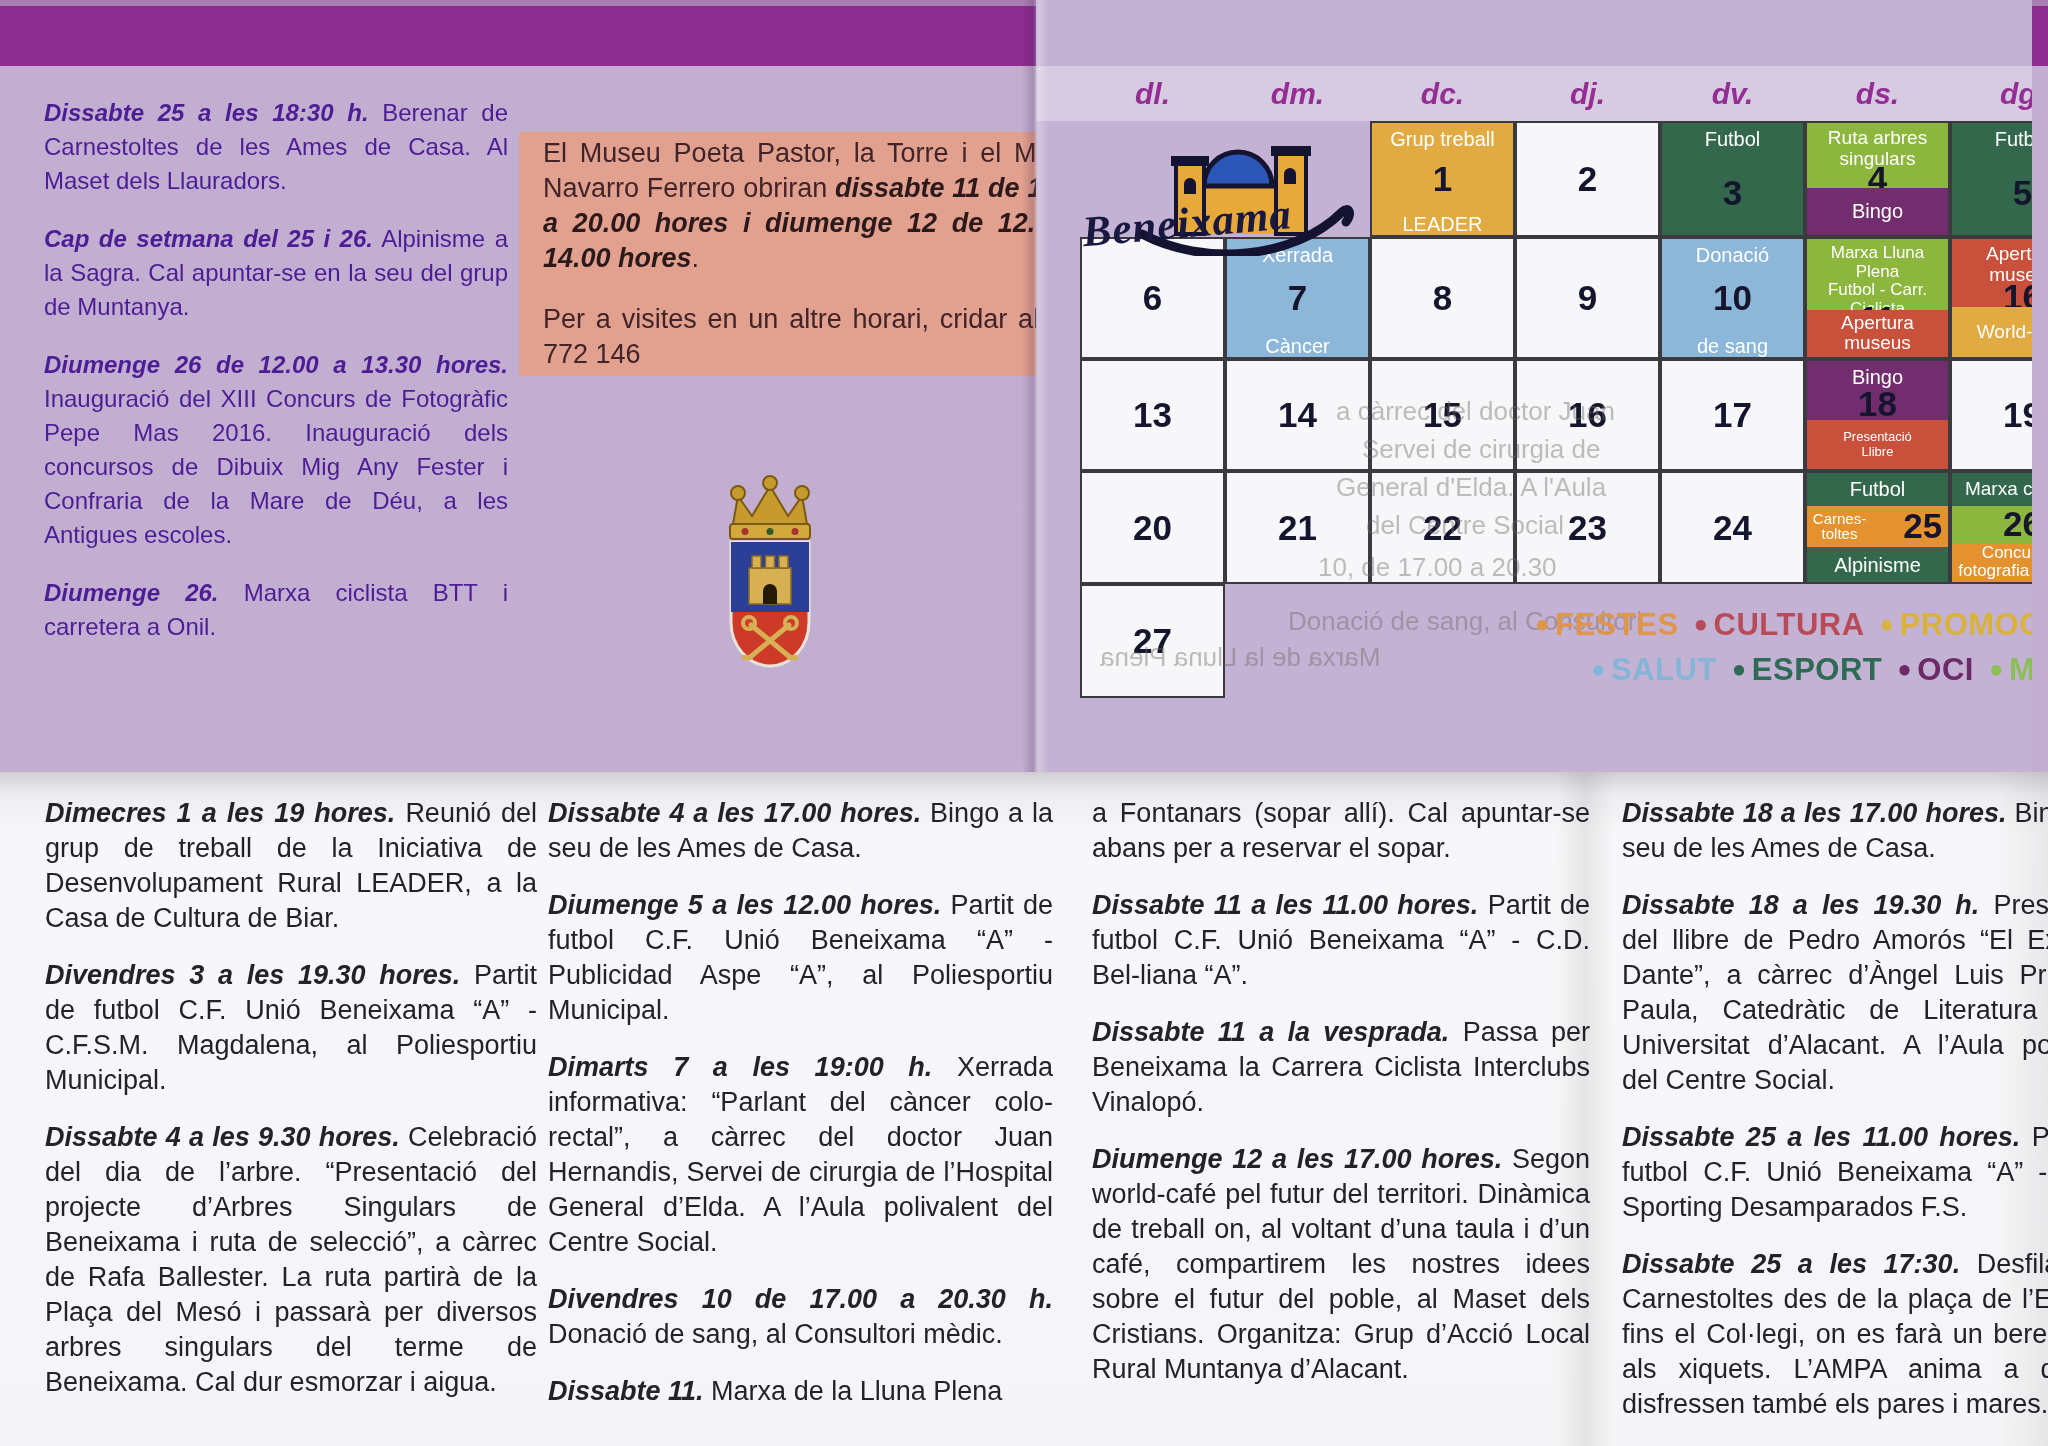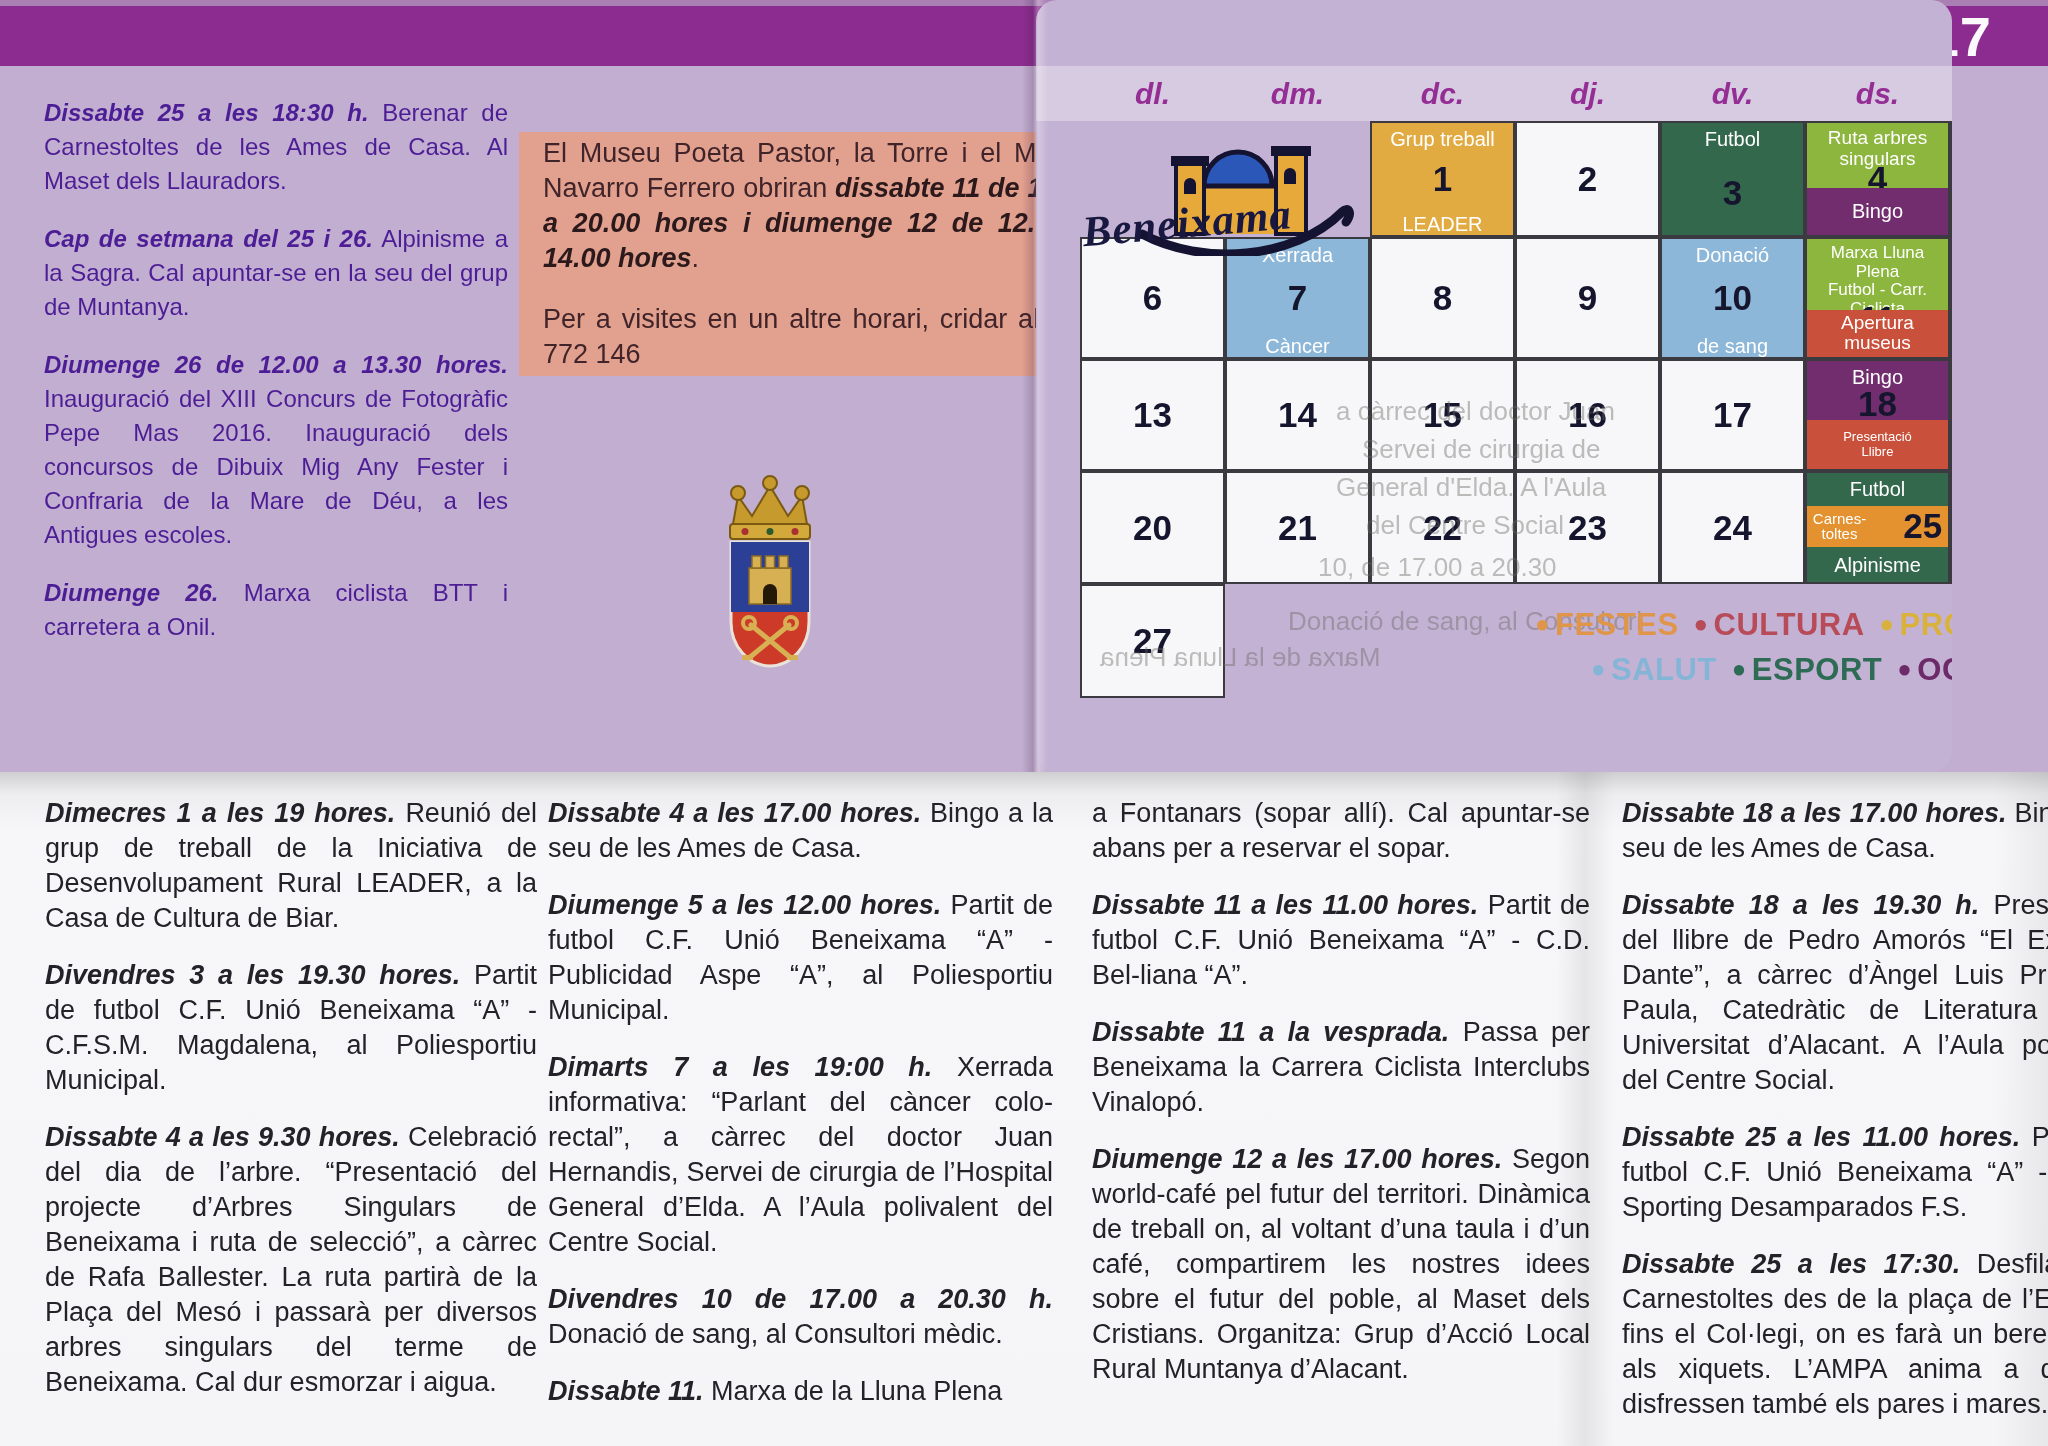--- a/index.html
+++ b/index.html
@@ -19,21 +19,21 @@
   .events{position:absolute;left:44px;top:96px;width:464px;}
   .event{margin:0 0 24px;text-align:justify;font-size:24px;line-height:34px;color:#4c1d95;}
   .lead{font-weight:700;font-style:italic;}
   .museum-box{position:absolute;left:519px;top:132px;width:600px;background:#e2a08e;
     padding:4px 24px;box-sizing:border-box;color:#402429;}
   .mb-p{margin:0;font-size:27px;line-height:35px;text-align:justify;}
   .mb-bold{font-weight:700;font-style:italic;color:#2b191c;}
   .mb-p2{margin-top:26px;}
   .crest{position:absolute;left:695px;top:472px;}
   
-  .right-page{position:absolute;left:1036px;top:0;width:916px;height:772px;background:#c4b2d4;overflow:hidden;border-radius:21px;}
+  .right-page{position:absolute;left:1036px;top:0;width:996px;height:772px;background:#c4b2d4;overflow:hidden;}
   .wdbg{position:absolute;left:0;top:66px;width:1012px;height:55px;background:#d7cbe2;}
   #weekdays{position:absolute;left:44px;top:66px;height:55px;display:grid;grid-template-columns:repeat(7,145px);align-items:center;}
   .wday{text-align:center;font-weight:700;font-style:italic;font-size:30px;color:#942e95;}
   #calgrid{position:absolute;left:44px;top:121px;display:grid;
     grid-template-columns:repeat(7,145px);grid-template-rows:116px 122px 112px 113px 114px;z-index:1;}
   .cell{display:flex;flex-direction:column;border:2px solid #3a3a40;box-sizing:border-box;overflow:hidden;}
   .cell.blank{border:none;background:transparent;}
   .band{display:flex;flex-direction:column;min-height:0;overflow:hidden;}
   .band.centered{justify-content:center;}
   .band.rowband{flex-direction:row;align-items:center;justify-content:center;gap:7px;}

